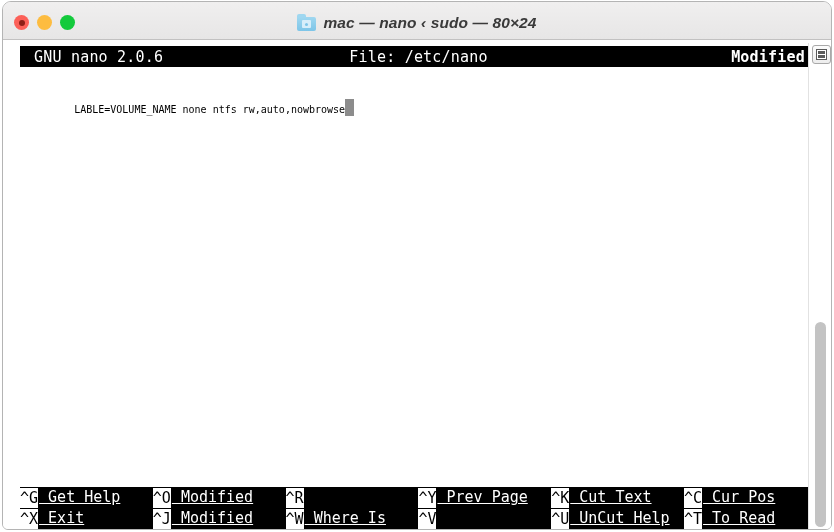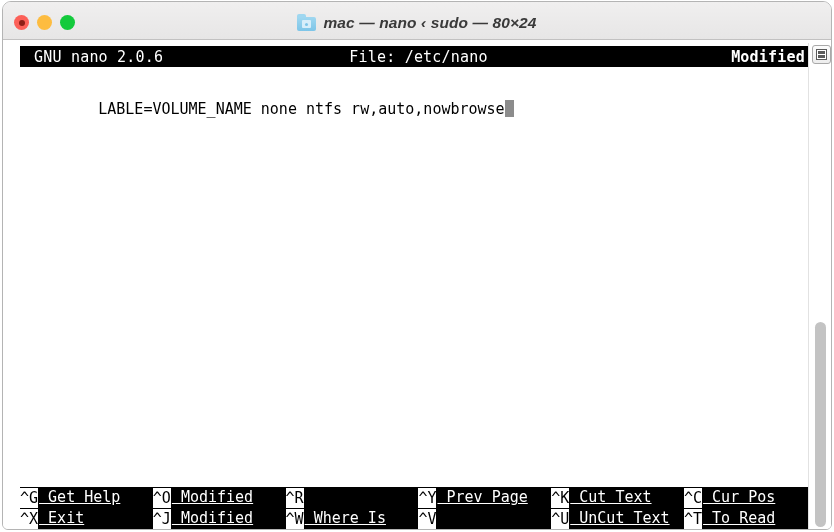--- a/index.html
+++ b/index.html
@@ -159,21 +159,21 @@
   #hdr-state   { right: 12px; font-weight: bold; }
 
   
   #buffer {
     position: absolute;
     left: 10px;
     top: 35px;
     right: 4px;
     color: #000000;
     white-space: pre;
-    font-size: 15px;
+    font-size: 10px;
     line-height: 21px;
   }
   #buffer-line {
     position: relative;
     display: inline-block;
     white-space: pre;
   }
   #cursor-block {
     display: inline-block;
     width: 9px;
@@ -335,21 +335,21 @@
             <div class="fkey-cell"><span class="fkey-combo">^R</span></div>
             <div class="fkey-cell"><span class="fkey-combo">^Y</span><span class="fkey-label"> Prev Page</span></div>
             <div class="fkey-cell"><span class="fkey-combo">^K</span><span class="fkey-label"> Cut Text</span></div>
             <div class="fkey-cell"><span class="fkey-combo">^C</span><span class="fkey-label"> Cur Pos</span></div>
           </div>
         <div class="fkey-row" id="fkey-row-2">
             <div class="fkey-cell"><span class="fkey-combo">^X</span><span class="fkey-label"> Exit</span></div>
             <div class="fkey-cell"><span class="fkey-combo">^J</span><span class="fkey-label"> Modified</span></div>
             <div class="fkey-cell"><span class="fkey-combo">^W</span><span class="fkey-label"> Where Is</span></div>
             <div class="fkey-cell"><span class="fkey-combo">^V</span></div>
-            <div class="fkey-cell"><span class="fkey-combo">^U</span><span class="fkey-label"> UnCut Text</span></div>
+            <div class="fkey-cell"><span class="fkey-combo">^U</span><span class="fkey-label"> UnCut Help</span></div>
             <div class="fkey-cell"><span class="fkey-combo">^T</span><span class="fkey-label"> To Read</span></div>
           </div>
       </div>
 
     </div>
 
     <div id="gutter">
       <div id="split-button">
         <div class="pane-icon"></div>
       </div>

